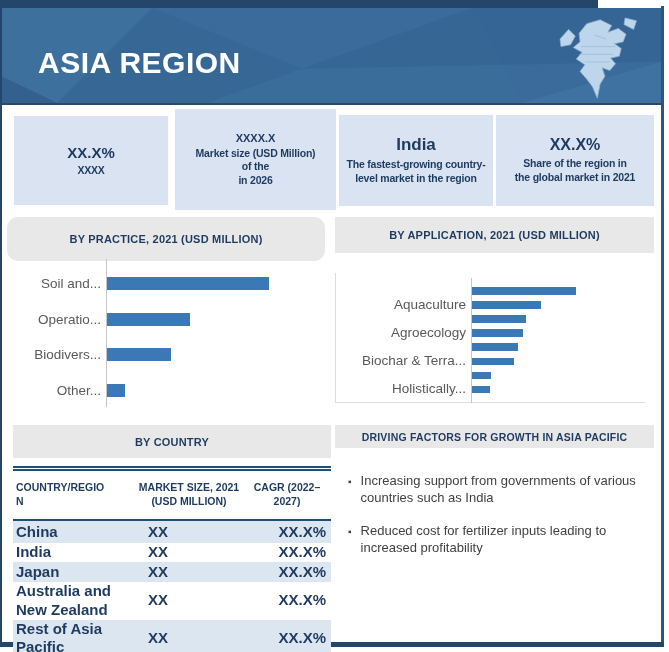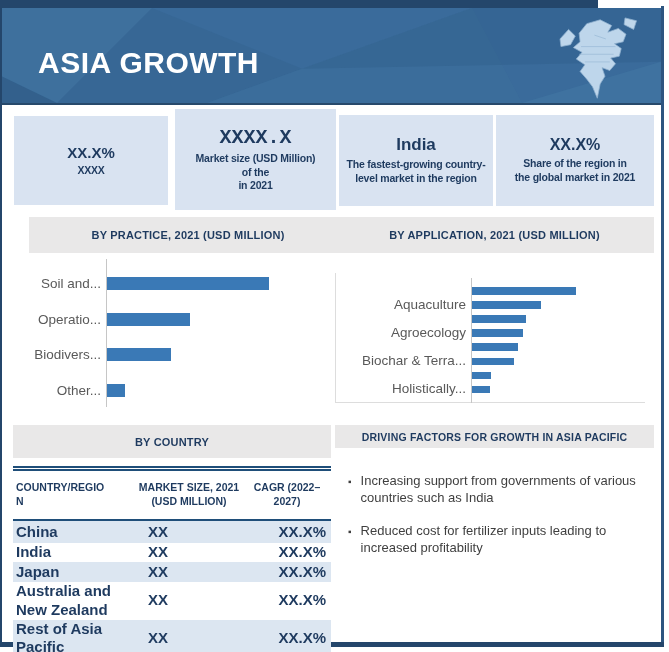--- a/index.html
+++ b/index.html
@@ -22,31 +22,31 @@
 
   
   .stat { position:absolute; background:#D9E3F1; display:flex; flex-direction:column;
           align-items:center; justify-content:center; text-align:center;
           color:#1E3A5F; padding:4px 6px; }
   .stat .value   { font-size:15px; font-weight:bold; margin-bottom:3px; }
   .stat .caption { font-size:10.5px; font-weight:bold; line-height:1.3;
                    letter-spacing:-0.2px; white-space:pre-line; }
   .stat1 { left:14px;  top:116px; width:154px; height:89px; }
   .stat2 { left:175px; top:109px; width:161px; height:101px; }
-  .stat2 .value { font-size:20px;font-family:Liberation Mono, monospace; }
+  .stat2 .value { font-size:11px; }
   .stat3 { left:339px; top:115px; width:154px; height:91px; }
   .stat3 .value { font-size:17px; }
   .stat4 { left:496px; top:115px; width:158px; height:91px; }
   .stat4 .value { font-size:16px; }
 
   
   .sec-head { position:absolute; background:#E9E8E8; color:#1E3A5F; font-weight:bold;
               font-size:11px; display:flex; align-items:center; justify-content:center;
               text-align:center; letter-spacing:0.2px; }
-  .sh-practice    { left:29px;  top:217px; width:318px; height:36px; }
+  .sh-practice    { left:7px;  top:217px; width:318px; height:44px;border-radius:11px; }
   .sh-application { left:335px; top:217px; width:319px; height:36px; }
   .sh-country     { left:13px;  top:425px; width:318px; height:33px; }
   .sh-driving     { left:335px; top:425px; width:319px; height:23px; font-size:10.5px; }
 
   
   .chart { position:absolute; }
   #practice-plot    { left:13px;  top:259px; width:320px; height:150px; }
   #application-plot { left:335px; top:272px; width:320px; height:133px; }
   .axis-line  { position:absolute; background:#C6C6C6; width:1px; }
   .faint-line { position:absolute; background:#DDDDDD; }
@@ -88,42 +88,42 @@
 
   <div class="banner">
     <svg class="facets" viewBox="0 0 659 97" preserveAspectRatio="none">
       <polygon points="0,0 150,0 55,97 0,70" fill="#41749F" opacity="0.55"></polygon>
       <polygon points="150,0 300,62 205,97 55,97" fill="#34648F" opacity="0.5"></polygon>
       <polygon points="300,62 470,0 520,97 205,97" fill="#3E719C" opacity="0.45"></polygon>
       <polygon points="470,0 659,0 659,55 300,62" fill="#2F5D86" opacity="0.35"></polygon>
       <polygon points="520,97 659,55 659,97" fill="#437AA6" opacity="0.5"></polygon>
       <polygon points="0,70 55,97 0,97" fill="#2B567E" opacity="0.5"></polygon>
     </svg>
-    <h1>ASIA GROWTH</h1>
+    <h1>ASIA REGION</h1>
     <svg class="map-icon" viewBox="0 0 100 92">
       <g fill="#BED6EB" stroke="#8FB0CE" stroke-width="0.8" stroke-linejoin="round">
         <path d="M72,2 L84,5 L81,14 L71,9 Z"></path>
         <path d="M4,24 L13,14 L20,21 L15,30 L5,32 Z"></path>
         <path d="M24,18 L32,8 L46,4 L58,10 L54,17 L65,13 L73,19 L70,27 L61,29 L68,34 L66,42 L57,44 L62,50 L56,57 L48,54 L51,63 L46,71 L43,86 L38,74 L32,66 L25,58 L30,51 L21,45 L27,38 L18,33 L25,27 Z"></path>
       </g>
       <g fill="none" stroke="#93B4D2" stroke-width="0.7" opacity="0.9">
         <path d="M26,32 L62,32 M24,40 L60,40 M30,48 L56,48 M40,20 L52,24"></path>
       </g>
     </svg>
   </div>
 
   <div class="stat stat1">
     <div class="value">XX.X%</div>
     <div class="caption">XXXX</div>
   </div>
   <div class="stat stat2">
     <div class="value">XXXX.X</div>
     <div class="caption">Market size (USD Million)
 of the
-in 2021</div>
+in 2026</div>
   </div>
   <div class="stat stat3">
     <div class="value">India</div>
     <div class="caption">The fastest-growing country-
 level market in the region</div>
   </div>
   <div class="stat stat4">
     <div class="value">XX.X%</div>
     <div class="caption">Share of the region in
 the global market in 2021</div>

